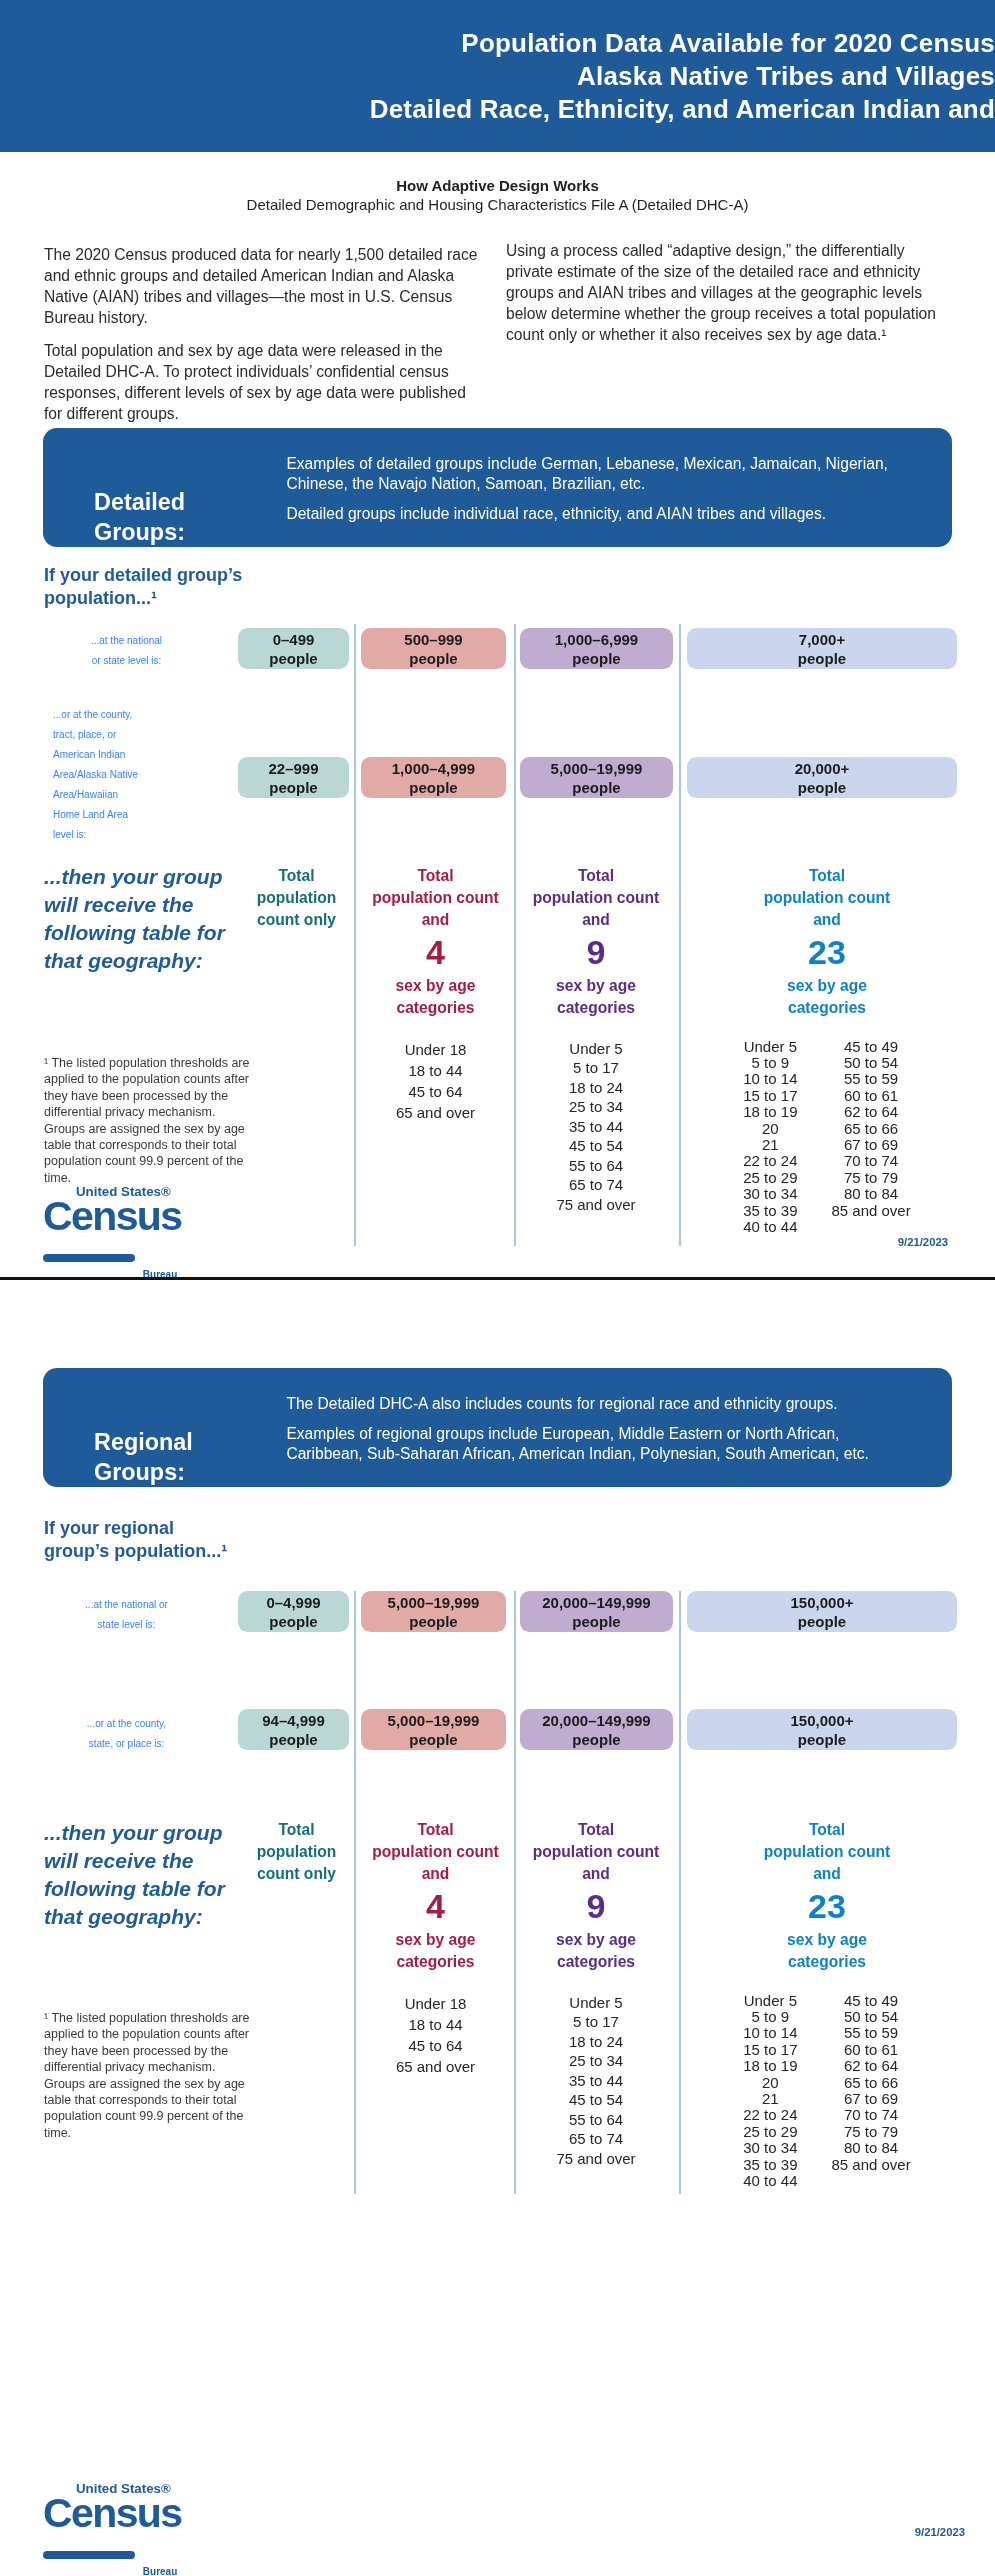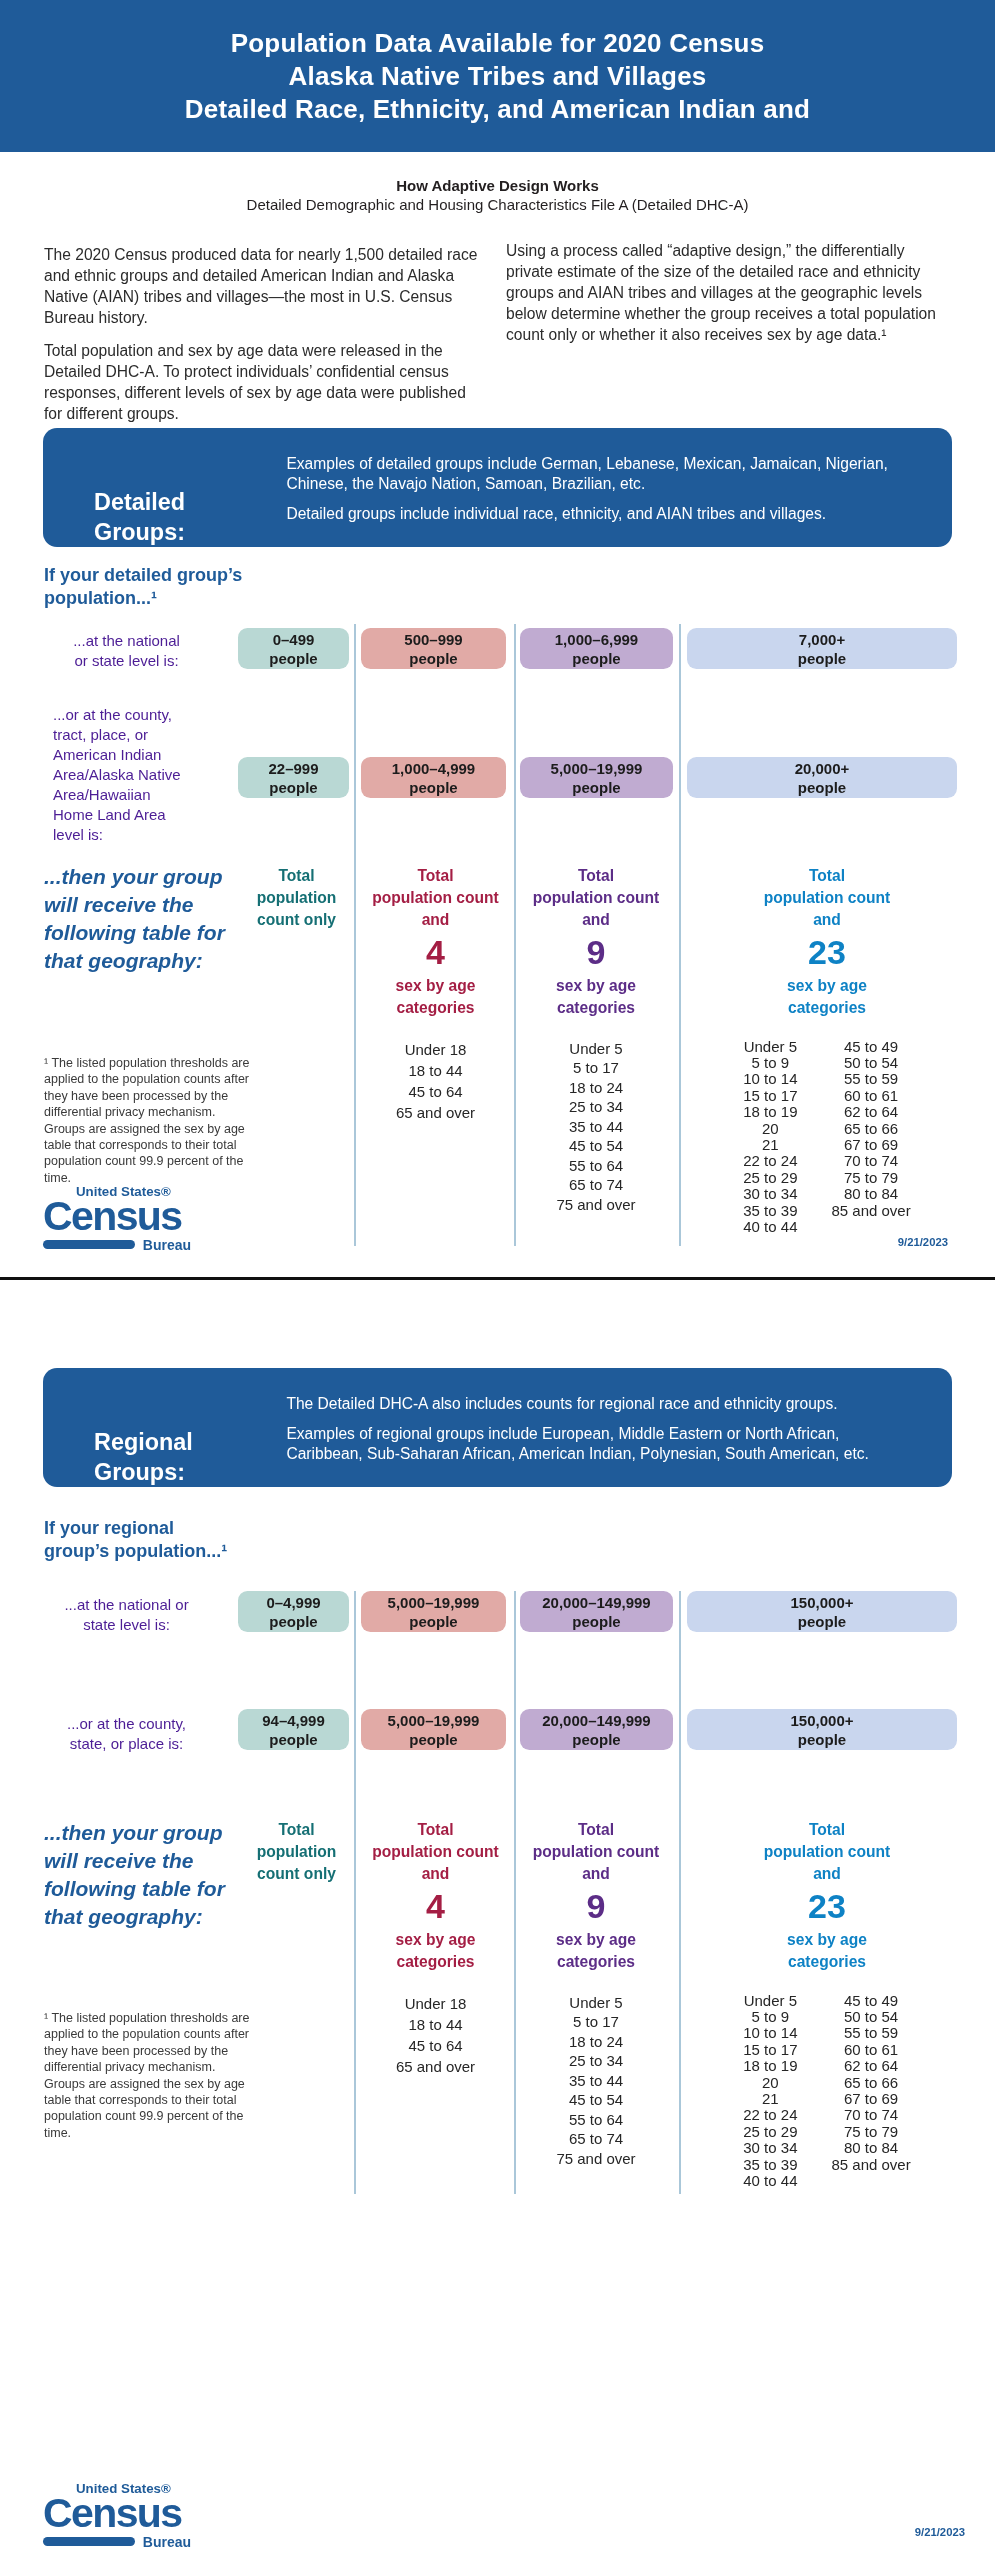--- a/index.html
+++ b/index.html
@@ -10,21 +10,21 @@
   }
   *{box-sizing:border-box; margin:0; padding:0;}
   body{background:#fff; font-family:"Liberation Sans", sans-serif; color:var(--ink);}
   .page{position:relative; width:995px; height:2576px; margin:0 auto; background:#fff; overflow:hidden;}
   .panel{position:absolute; left:0; width:995px;}
   .panel.s1{top:0; height:1280px;}
   .panel.s2{top:1280px; height:1296px;}
 
   
   .band{position:absolute; top:0; left:0; width:995px; height:152px; background:var(--census-blue);}
-  .band-title{padding-top:26.5px; text-align:center; color:#fff; font-weight:700; font-size:26px; line-height:33px; letter-spacing:0.2px;}
+  .band-title{padding-top:26.5px; text-align:right; color:#fff; font-weight:700; font-size:26px; line-height:33px; letter-spacing:0.2px;}
 
   .subhead{position:absolute; top:176px; left:0; width:995px; text-align:center; color:#231F20;}
   .subhead-bold{font-weight:700; font-size:15px; line-height:19px;}
   .subhead-reg{font-size:15px; line-height:19px;}
 
   .intro-left{position:absolute; top:244px; left:44px; width:441px;}
   .intro-right{position:absolute; top:240px; left:506px; width:437px;}
   .intro-left p, .intro-right p{font-size:15.6px; line-height:21px; color:#2B2B2B; margin-bottom:11.7px;}
 
   
@@ -38,21 +38,21 @@
 
   .lead{position:absolute; left:44px; width:199px; font-weight:700; font-size:18px; line-height:23.4px; color:var(--census-blue);}
   .s1 .lead{top:564px;} .s2 .lead{top:237px;}
 
   
   .dv{position:absolute; width:1.6px; background:var(--divider-line);}
   .dv.x1{left:354px;} .dv.x2{left:514px;} .dv.x3{left:679px;}
   .s1 .dv{top:624px; height:622px;} .s2 .dv{top:311px; height:603px;}
 
   
-  .rowlabel{position:absolute; font-size:15px; line-height:20px; color:#4c1d95;}
+  .rowlabel{position:absolute; font-size:10px; line-height:20px; color:#3b82f6;}
   .rowlabel.center{left:31px; width:191px; text-align:center;}
   .s1 .rowA{top:631px;} .s2 .rowA{top:315px;}
   .s1 .rowB{top:705px; left:53px; width:187px; text-align:left;}
   .s2 .rowB{top:434px;}
   .rowC{position:absolute; left:44px; width:219px; font-weight:700; font-size:21px; line-height:28px; color:var(--census-blue);font-style:italic;}
   .s1 .rowC{top:863px;} .s2 .rowC{top:539px;}
 
   
   .pill{position:absolute; height:41px; border-radius:9.4px; display:flex; flex-direction:column; justify-content:center; text-align:center; font-weight:700; font-size:15px; line-height:19px; color:#1C1C1C;}
   .pill.c1{left:238px; width:111px;} .pill.c2{left:361px; width:145px;}
@@ -78,21 +78,21 @@
   .footnote{position:absolute; left:44px; width:212px; font-size:12.5px; line-height:16.4px; color:#3A3A3A;}
   .s1 .footnote{top:1055px;} .s2 .footnote{top:730px;}
 
   
   .logo{position:absolute; left:43px; color:var(--census-blue);}
   .s1 .logo{top:1185px;} .s2 .logo{top:1202px;}
   .logo-top{font-weight:700; font-size:13.3px; line-height:13.3px; margin-left:33px;}
   .logo-main{font-weight:700; font-size:41px; line-height:36px; letter-spacing:-1.6px;}
   .logo-bottom{display:flex; align-items:center; margin-top:2.3px;}
   .logo-bar{display:inline-block; width:92px; height:8.6px; border-radius:4.7px; background:var(--census-blue); margin-right:7.8px;}
-  .logo-sub{font-weight:700; font-size:14px;}
+  .logo-sub{font-weight:700; font-size:10px;margin-top:32px;}
 
   .date{position:absolute; font-weight:700; font-size:11.3px; color:var(--census-blue);}
   .s1 .date{top:1236px; right:47px;} .s2 .date{top:1246px; right:30px;}
 
   .rule{position:absolute; top:1277px; left:0; width:995px; height:3.1px; background:var(--section-rule);}
 </style>
 </head>
 <body>
 
 <div class="page">

